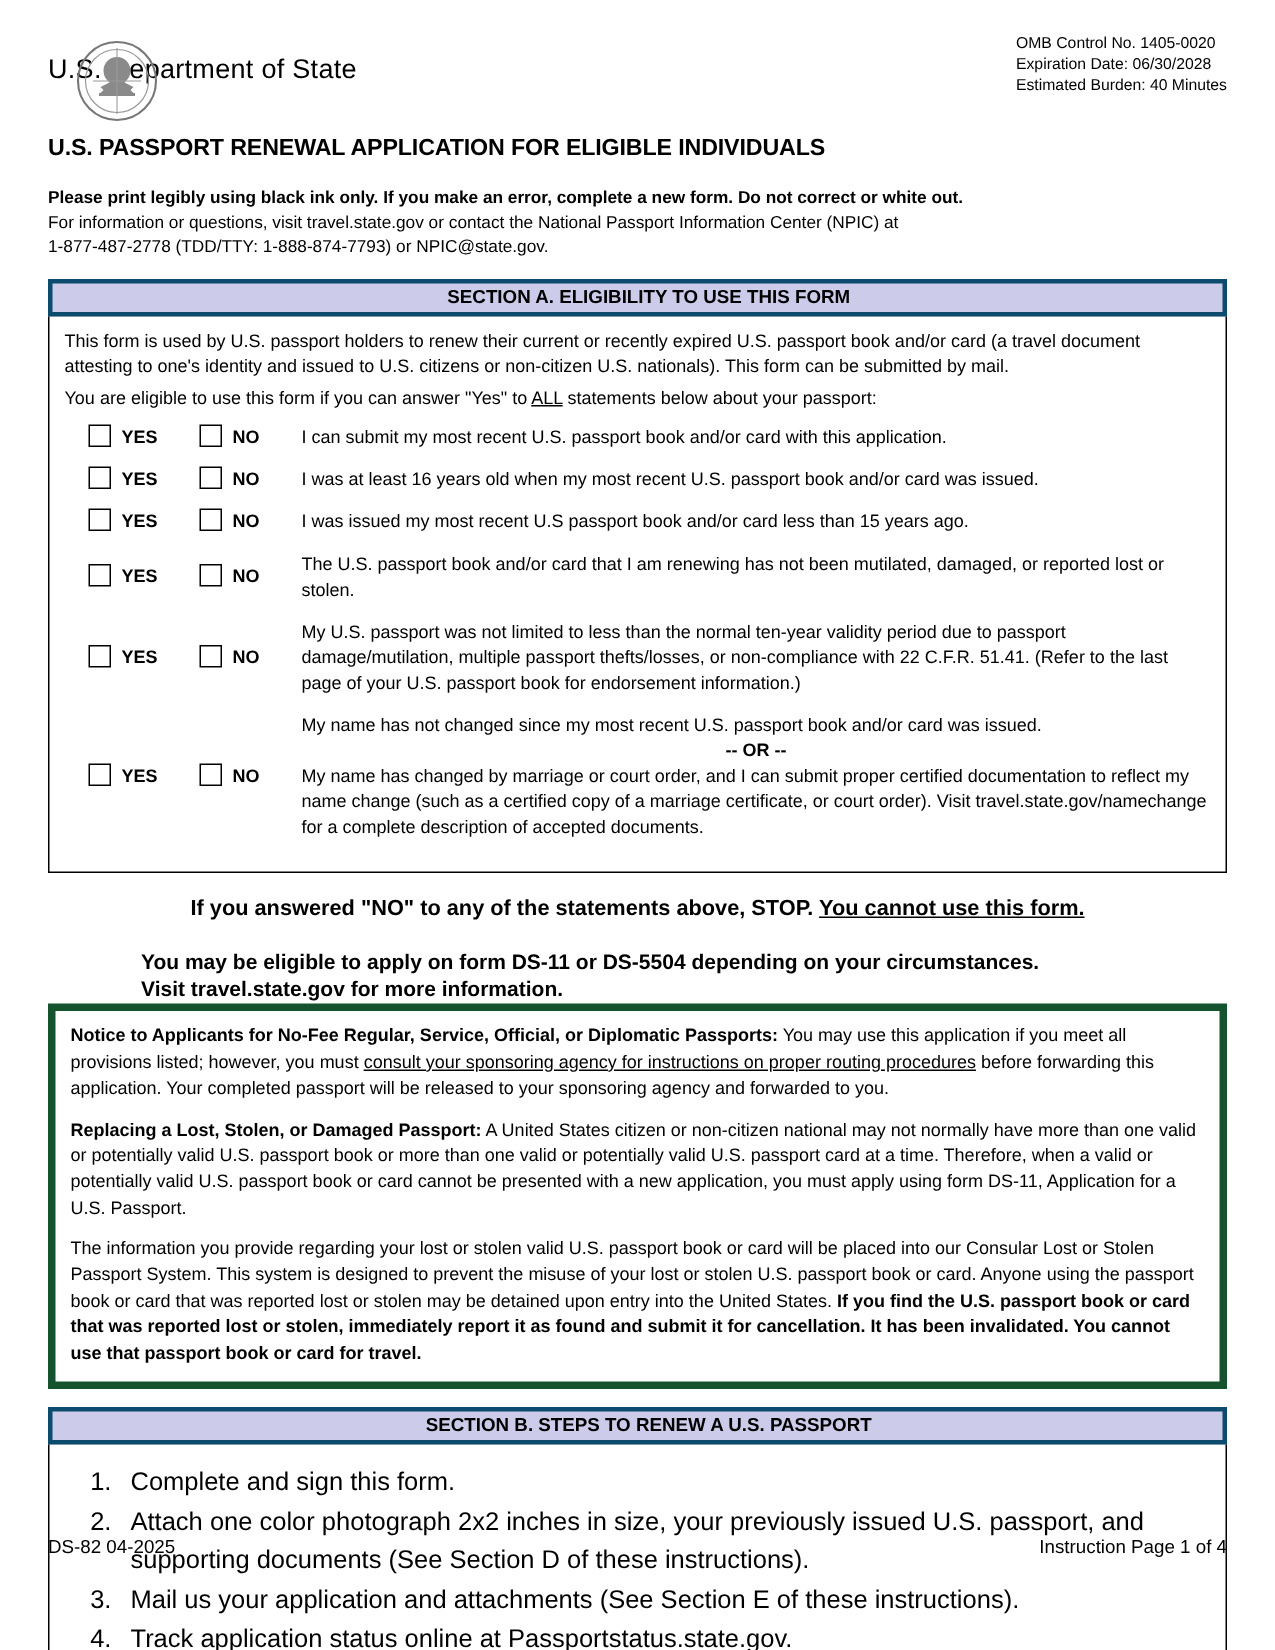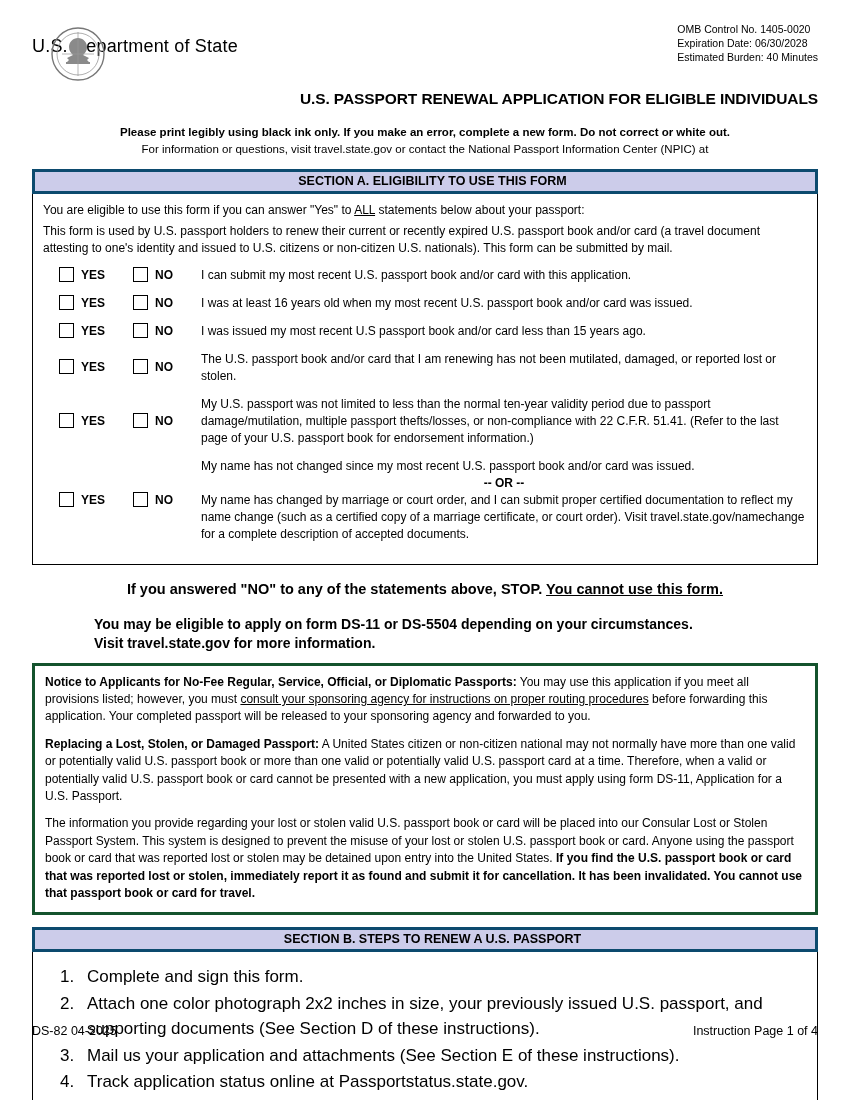--- a/index.html
+++ b/index.html
@@ -42,28 +42,27 @@
   }
   .omb {
     position: absolute;
     right: 0;
     top: 4px;
     font-size: 10.5px;
     line-height: 1.35;
     text-align: left;
   }
   .form-title {
-    text-align: right;
+    text-align: left;
     font-size: 15.5px;
     font-weight: bold;
     margin-top: 2px;
     letter-spacing: -0.1px;
   }
   .notice-block {
-    text-align: center;
     font-size: 11.5px;
     line-height: 1.45;
     margin-top: 16px;
   }
   .notice-block .b { font-weight: bold; }
 
   
   .section-bar {
     background: #ccccea;
     border: 3px solid #0c4a6e;
@@ -74,25 +73,24 @@
     margin-top: 12px;
   }
   .bordered-box {
     border: 1px solid #000;
     border-top: none;
     padding: 8px 10px 10px 10px;
     font-size: 12px;
     line-height: 1.4;
   }
   .box-stand {
-    border: 3px solid #14532d;
+    border: 5px solid #14532d;
     padding: 8px 10px 10px 10px;
     font-size: 12px;
     line-height: 1.45;
-    margin-top: 10px;
   }
   .intro-text { margin: 0 0 4px 0; }
   .u { text-decoration: underline; }
   .b { font-weight: bold; }
 
   
   .elig-list { margin-top: 10px; }
   .elig-row {
     display: flex;
     align-items: flex-start;
@@ -193,26 +191,27 @@
       <div>Expiration Date: 06/30/2028</div>
       <div>Estimated Burden: 40 Minutes</div>
     </div>
   </div>
 
   <div class="form-title">U.S. PASSPORT RENEWAL APPLICATION FOR ELIGIBLE INDIVIDUALS</div>
 
   <div class="notice-block">
     <div class="b">Please print legibly using black ink only. If you make an error, complete a new form. Do not correct or white out.</div>
     <div>For information or questions, visit travel.state.gov or contact the National Passport Information Center (NPIC) at</div>
+    <div>1-877-487-2778  (TDD/TTY: 1-888-874-7793) or NPIC@state.gov.</div>
   </div>
 
   <div class="section-bar">SECTION A. ELIGIBILITY TO USE THIS FORM</div>
   <div class="bordered-box">
+    <p class="intro-text">This form is used by U.S. passport holders to renew their current or recently expired U.S. passport book and/or card (a travel document attesting to one's identity and issued to U.S. citizens or non-citizen U.S. nationals). This form can be submitted by mail.</p>
     <p class="intro-text"><span>You are eligible to use this form if you can answer "Yes" to </span><span class="u">ALL</span><span> statements below about your passport:</span></p>
-    <p class="intro-text">This form is used by U.S. passport holders to renew their current or recently expired U.S. passport book and/or card (a travel document attesting to one's identity and issued to U.S. citizens or non-citizen U.S. nationals). This form can be submitted by mail.</p>
 
     <div class="elig-list">
 
       <div class="elig-row">
         <div class="opt opt-yes">
           <span class="cbx"></span>
           <span class="opt-label">YES</span>
         </div>
         <div class="opt opt-no">
           <span class="cbx"></span>

